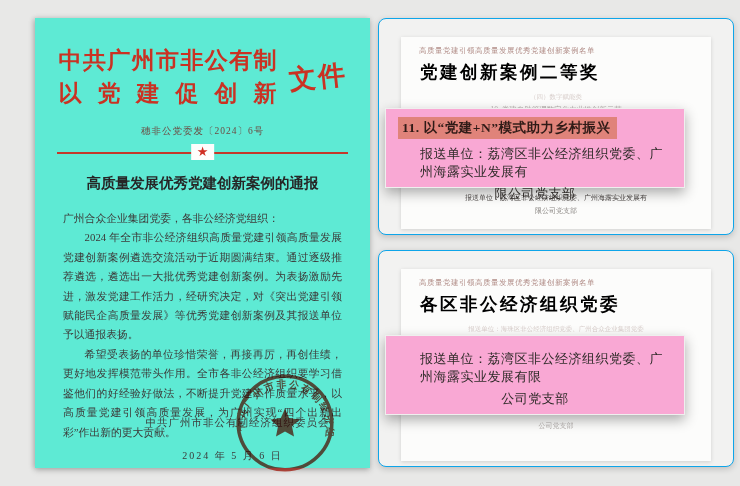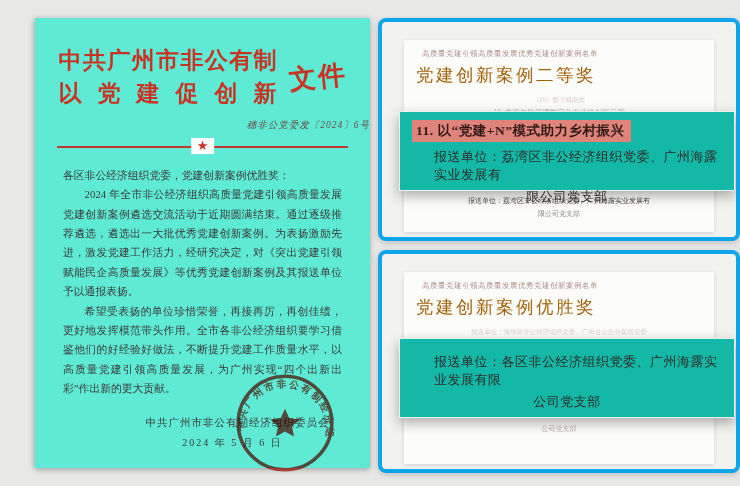--- a/index.html
+++ b/index.html
@@ -5,49 +5,49 @@
   html,body{margin:0;padding:0;background:#e8e8e7;}
   .canvas{position:relative;width:740px;height:486px;background:#e8e8e7;overflow:hidden;
           font-family:"Liberation Serif","DejaVu Serif",serif;}
   
   .doc-left{position:absolute;left:35px;top:18px;width:335px;height:450px;background:#5eead4;
             box-shadow:0 2px 6px rgba(0,0,0,.25), -2px 0 5px rgba(0,0,0,.10);}
   .lh-head{display:flex;justify-content:center;align-items:center;margin-top:26px;}
   .org-name{width:218px;color:#ca3223;font-weight:bold;font-size:23px;line-height:1.45;
             text-align:justify;text-align-last:justify;}
   .doc-type{color:#ca3223;font-weight:bold;font-size:27px;margin-left:12px;transform:rotate(-6deg);letter-spacing:2px;}
-  .doc-number{text-align:right;color:#6d4a42;font-size:9.5px;margin-top:8px;letter-spacing:1px;font-style:italic;}
+  .doc-number{text-align:center;color:#6d4a42;font-size:9.5px;margin-top:14px;letter-spacing:1px;}
   .red-rule{position:relative;margin:14px 22px 0 22px;height:2px;background:#c3392b;}
   .rule-star{position:absolute;left:50%;top:-8px;transform:translateX(-50%);background:#fdfdfc;
              padding:0 6px;color:#cf2f23;font-size:13px;line-height:16px;}
   .doc-title{margin-top:18px;text-align:center;font-weight:bold;font-size:14.5px;line-height:1.6;color:#262626;}
   .doc-body{margin:14px 28px 0 28px;font-size:10.8px;line-height:1.8;color:#3c3a39;text-align:justify;}
   .doc-body p{margin:0;}
   .doc-body p.indent{text-indent:2em;font-family:Liberation Serif, serif;}
   .sig-block{position:absolute;right:0;left:0;top:398px;text-align:center;}
   .signer{font-size:10.5px;color:#3c3a39;letter-spacing:1px;padding-left:70px;}
-  .sig-date{font-size:10px;color:#3c3a39;margin-top:6px;padding-left:60px;letter-spacing:2px;}
+  .sig-date{font-size:10px;color:#3c3a39;margin-top:19px;padding-left:60px;letter-spacing:2px;}
   .seal{position:absolute;right:32px;top:352px;width:106px;height:106px;opacity:.88;mix-blend-mode:multiply;}
   
   .award-card{position:absolute;left:378px;width:354px;height:215px;background:#f2f2f1;
-              border:4px solid #0ea5e9;border-radius:8px;box-shadow:0 2px 6px rgba(0,0,0,.18);overflow:hidden;}
+              border:1px solid #0ea5e9;border-radius:8px;box-shadow:0 2px 6px rgba(0,0,0,.18);overflow:hidden;}
   .card-1{top:18px;} .card-2{top:250px;}
   .award-page{position:absolute;left:22px;top:18px;width:310px;height:192px;background:#fcfcfb;
               box-shadow:0 1px 4px rgba(0,0,0,.14);}
   .ap-header{margin:9px 0 0 18px;font-size:7.5px;color:#b08b86;letter-spacing:.5px;}
-  .ap-title{margin:4px 0 0 12px;font-size:17.5px;font-weight:normal;color:#a16207;letter-spacing:2.5px;}
+  .ap-title{margin:4px 0 0 19px;font-size:17.5px;font-weight:bold;color:#000000;letter-spacing:2.5px;}
   .faint{text-align:center;filter:blur(.7px);white-space:nowrap;overflow:hidden;}
   .f-a{margin-top:9px;font-size:6.5px;color:#d8cecb;}
   .f-b{margin-top:3px;font-size:7.5px;color:#b5aeac;}
   .f-c{margin-top:4px;font-size:7px;color:#c9c3c1;}
   .below-dark{margin-top:2px;font-size:7px;color:#4a4543;text-align:center;filter:blur(.4px);white-space:nowrap;}
   .below-tail{margin-top:3px;font-size:7px;color:#8a8683;text-align:center;}
   .below-gray{margin-top:3px;font-size:7px;color:#b3aeac;text-align:center;filter:blur(.4px);white-space:nowrap;}
   
-  .callout{position:absolute;left:17px;width:336px;height:80px;background:#14b8a6;border:1px solid #efefee;
+  .callout{position:absolute;left:6px;width:300px;height:80px;background:#f9a8d4;border:1px solid #efefee;
            box-shadow:0 5px 12px rgba(0,0,0,.32);padding:8px 12px;box-sizing:border-box;z-index:5;}
   .co-1{top:89px;} .co-2{top:84px;}
   .hl-line{display:inline-block;background:#e0837a;color:#301b17;font-size:13.5px;font-weight:bold;
            padding:2px 7px 2px 4px;letter-spacing:.5px;}
   .co-unit{margin:6px 0 0 22px;font-size:13px;color:#2f2b29;letter-spacing:.5px;}
   .co-unit2{margin:4px 0 0 0;text-align:center;font-size:13px;color:#2f2b29;letter-spacing:.5px;}
 </style>
 </head>
 <body>
 
@@ -59,23 +59,24 @@
         <div>中共广州市非公有制</div>
         <div>以党建促创新</div>
       </div>
       <div class="doc-type">文件</div>
     </div>
     <div class="doc-number">穗非公党委发〔2024〕6号</div>
     <div class="red-rule">
       <span class="rule-star">★</span>
     </div>
     <div class="doc-title">
+      <div>高质量发展优秀党建创新案例的通报</div>
     </div>
     <div class="doc-body">
-      <p>各区非公经济组织党委，党建创新案例优胜奖：</p>
+      <p>广州合众企业集团党委，各非公经济党组织：</p>
       <p class="indent">2024 年全市非公经济组织高质量党建引领高质量发展党建创新案例遴选交流活动于近期圆满结束。通过逐级推荐遴选，遴选出一大批优秀党建创新案例。为表扬激励先进，激发党建工作活力，经研究决定，对《突出党建引领 赋能民企高质量发展》等优秀党建创新案例及其报送单位予以通报表扬。</p>
       <p class="indent">希望受表扬的单位珍惜荣誉，再接再厉，再创佳绩，更好地发挥模范带头作用。全市各非公经济组织要学习借鉴他们的好经验好做法，不断提升党建工作质量水平，以高质量党建引领高质量发展，为广州实现“四个出新出彩”作出新的更大贡献。</p>
     </div>
 
     <div class="sig-block">
       <div class="signer">中共广州市非公有制经济组织委员会</div>
       <div class="sig-date">2024 年 5 月 6 日</div>
     </div>
     <svg class="seal" viewBox="0 0 120 120">
       <circle cx="60" cy="60" r="53" fill="none" stroke="#d03a2c" stroke-width="4"></circle>
@@ -104,27 +105,27 @@
     </div>
     <div style="position:absolute;left:22px;top:172px;width:310px;">
       <div class="below-dark">报送单位：荔湾区非公经济组织党委、广州海露实业发展有</div>
       <div class="below-tail">限公司党支部</div>
     </div>
   </div>
 
   <div class="award-card card-2">
     <div class="award-page">
       <div class="ap-header">高质量党建引领高质量发展优秀党建创新案例名单</div>
-      <div class="ap-title">党建创新案例优胜奖</div>
+      <div class="ap-title">各区非公经济组织党委</div>
       <div class="faint f-a">报送单位：海珠区非公经济组织党委、广州合众企业集团党委</div>
       <div class="faint f-b">4. 以党建促创新 助力企业提质增效</div>
       <div class="faint f-c">报送单位：荔湾区非公经济组织党委、合众集团有限公司党委</div>
     </div>
     <div class="callout co-2">
-      <div class="co-unit">报送单位：各区非公经济组织党委、广州海露实业发展有限</div>
+      <div class="co-unit">报送单位：荔湾区非公经济组织党委、广州海露实业发展有限</div>
       <div class="co-unit2">公司党支部</div>
     </div>
     <div style="position:absolute;left:22px;top:167px;width:310px;">
       <div class="below-gray">公司党支部</div>
     </div>
   </div>
 
 </div>
 
 </body></html>

